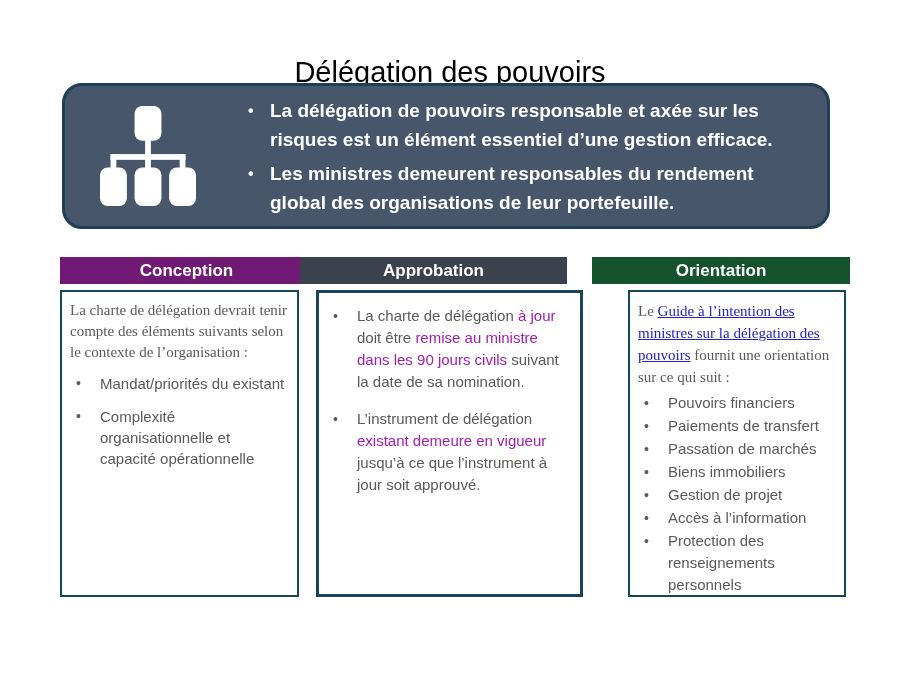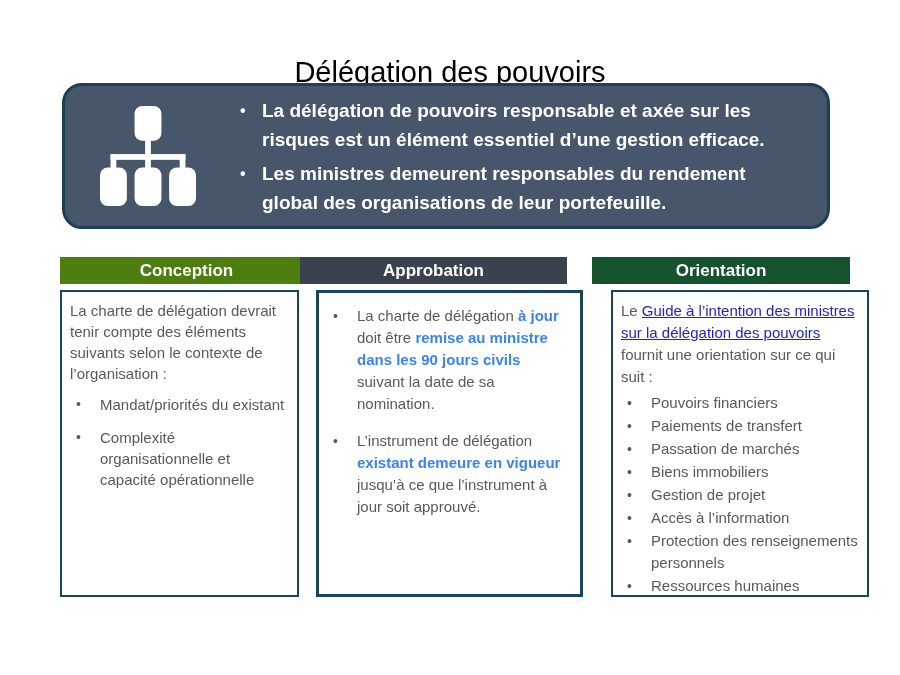--- a/index.html
+++ b/index.html
@@ -25,21 +25,21 @@
     border:3px solid #1E4057;
     border-radius:20px;
     box-sizing:border-box;
     display:flex; align-items:center;
   }
   .summary-icon-wrap {
     width:165px; display:flex; justify-content:center; align-items:center;
     flex:0 0 auto;
   }
   .summary-bullets {
-    list-style:none; margin:8px; padding:0 18px 0 0;
+    list-style:none; margin:16px; padding:0 18px 0 0;
     color:#ffffff; font-weight:bold; font-size:19px; line-height:29px;
   }
   .summary-bullets li { position:relative; padding-left:24px; margin:5px 0; }
   .summary-bullets li::before {
     content:"•"; position:absolute; left:2px; top:0;
     font-size:16px;
   }
   
   .col-header {
     position:absolute; top:257px; height:27px;
@@ -50,30 +50,30 @@
   
   .col-box {
     position:absolute; top:290px; height:307px;
     background:#ffffff;
     border:2px solid #17465C;
     box-sizing:border-box;
     color:#595959; font-size:15px; line-height:21px;
     padding:8px 8px;
     overflow:hidden;
   }
-  .col-box p { margin:0 0 10px 0; }
+  .col-box p { margin:0 0 10px 0;font-family:Liberation Serif, serif; }
   .col-list { list-style:none; margin:0; padding:0; }
   .col-list li { position:relative; padding-left:30px; }
   .col-list li::before {
     content:"•"; position:absolute; left:6px; top:0; font-size:14px;
   }
   .gap-list li { margin-bottom:12px; }
   .tight-list li { margin-bottom:1px; line-height:22px; }
   .mid-list li { margin-bottom:15px; line-height:22px; }
-  .b { font-weight:bold; color:#3b82f6; }
+  .b { font-weight:normal; color:#a21caf; }
   a.rich-link { color:#2222CC; text-decoration:underline; cursor:pointer; }
 </style>
 </head>
 <body>
 
 <div class="slide-title">Délégation des pouvoirs</div>
 
 <div class="summary-box">
   <div class="summary-icon-wrap">
     <svg width="96" height="104" viewBox="0 0 100 108" aria-hidden="true">
@@ -89,40 +89,40 @@
         <rect x="72" y="66" width="28" height="40" rx="8"></rect>
       </g>
     </svg>
   </div>
   <ul class="summary-bullets">
     <li>La délégation de pouvoirs responsable et axée sur les risques est un élément essentiel d’une gestion efficace.</li>
     <li>Les ministres demeurent responsables du rendement global des organisations de leur portefeuille.</li>
   </ul>
 </div>
 
-<div class="col-header" style="left:60px; width:253px; background:#4d7c0f;">Conception</div>
+<div class="col-header" style="left:60px; width:253px; background:#701a75;">Conception</div>
 <div class="col-header" style="left:300px; width:267px; background:#3A434D;">Approbation</div>
 <div class="col-header" style="left:592px; width:258px; background:#14532d;">Orientation</div>
 
 <div class="col-box" style="left:60px; width:239px;">
   <p>La charte de délégation devrait tenir compte des éléments suivants selon le contexte de l’organisation :</p>
   <ul class="col-list gap-list">
     <li>Mandat/priorités du existant</li>
     <li>Complexité organisationnelle et capacité opérationnelle</li>
   </ul>
 </div>
 
 <div class="col-box" style="left:316px; width:267px; border-width:3px; padding-top:12px;">
   <ul class="col-list mid-list">
     <li><span>La charte de délégation </span><span class="b">à jour</span><span> doit être </span><span class="b">remise au ministre dans les 90 jours civils</span><span> suivant la date de sa nomination.</span></li>
     <li><span>L’instrument de délégation </span><span class="b">existant demeure en vigueur</span><span> jusqu’à ce que l’instrument à jour soit approuvé.</span></li>
   </ul>
 </div>
 
-<div class="col-box" style="left:611px; width:258px;">
+<div class="col-box" style="left:628px; width:218px;">
   <p style="margin-bottom:4px; line-height:22px;"><span>Le </span><a class="rich-link" href="#">Guide à l’intention des ministres sur la délégation des pouvoirs</a><span> fournit une orientation sur ce qui suit :</span></p>
   <ul class="col-list tight-list">
     <li>Pouvoirs financiers</li>
     <li>Paiements de transfert</li>
     <li>Passation de marchés</li>
     <li>Biens immobiliers</li>
     <li>Gestion de projet</li>
     <li>Accès à l’information</li>
     <li>Protection des renseignements personnels</li>
     <li>Ressources humaines</li>

